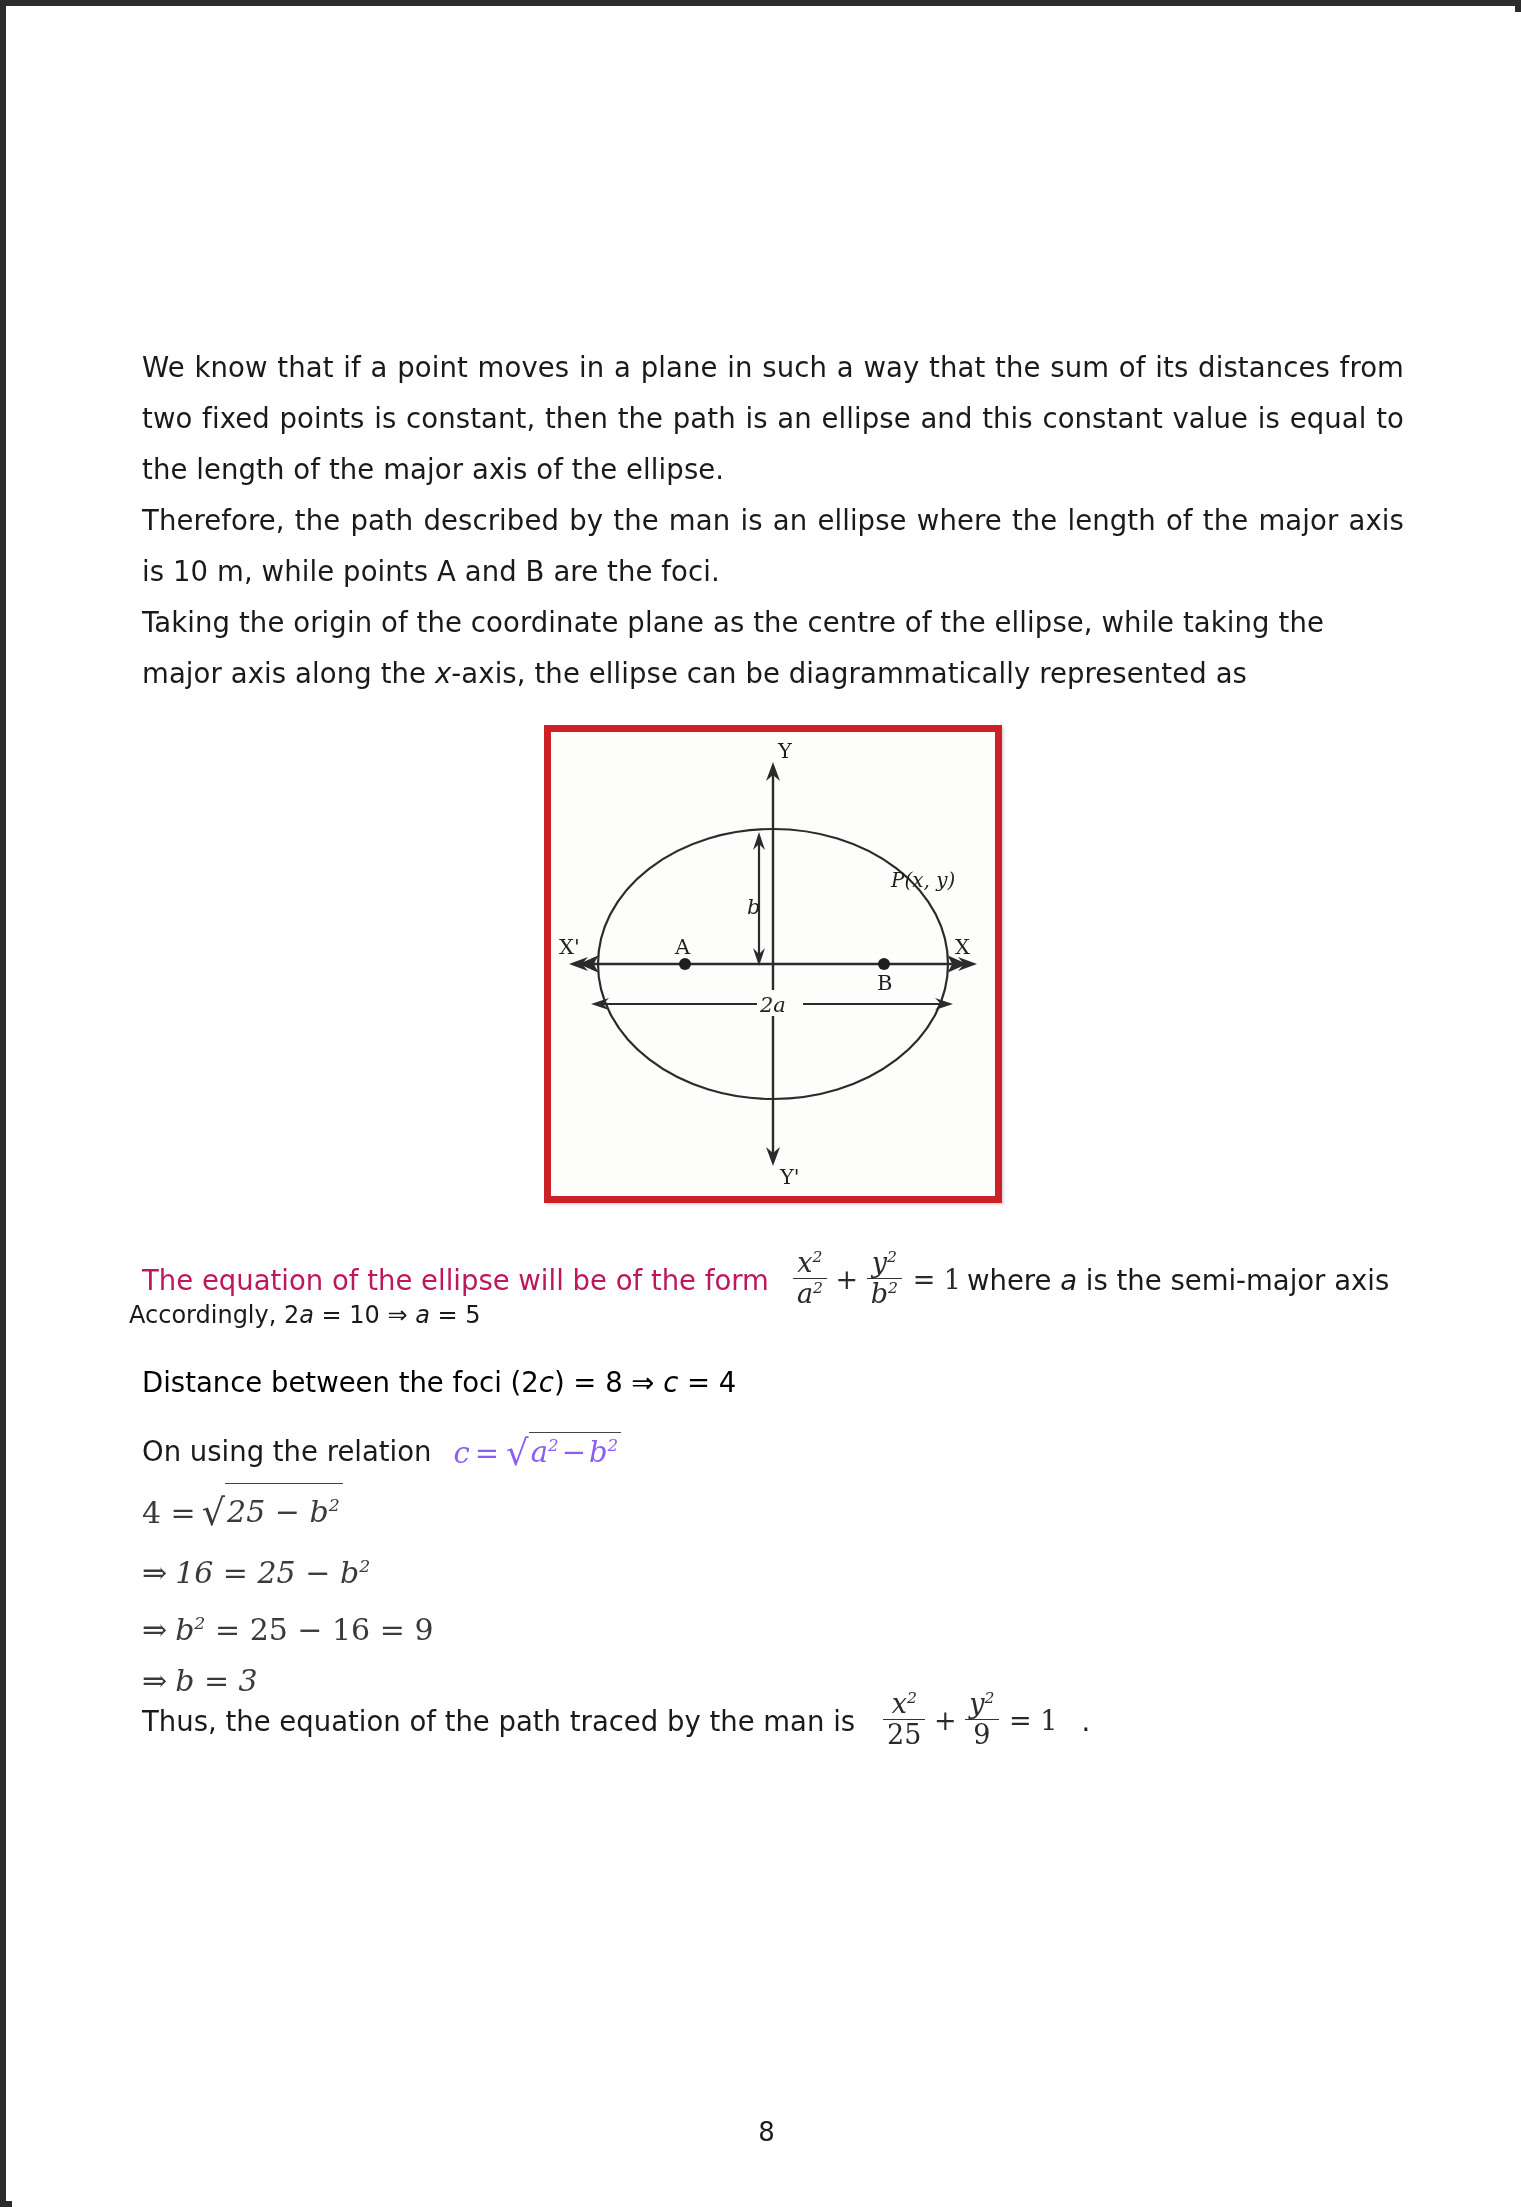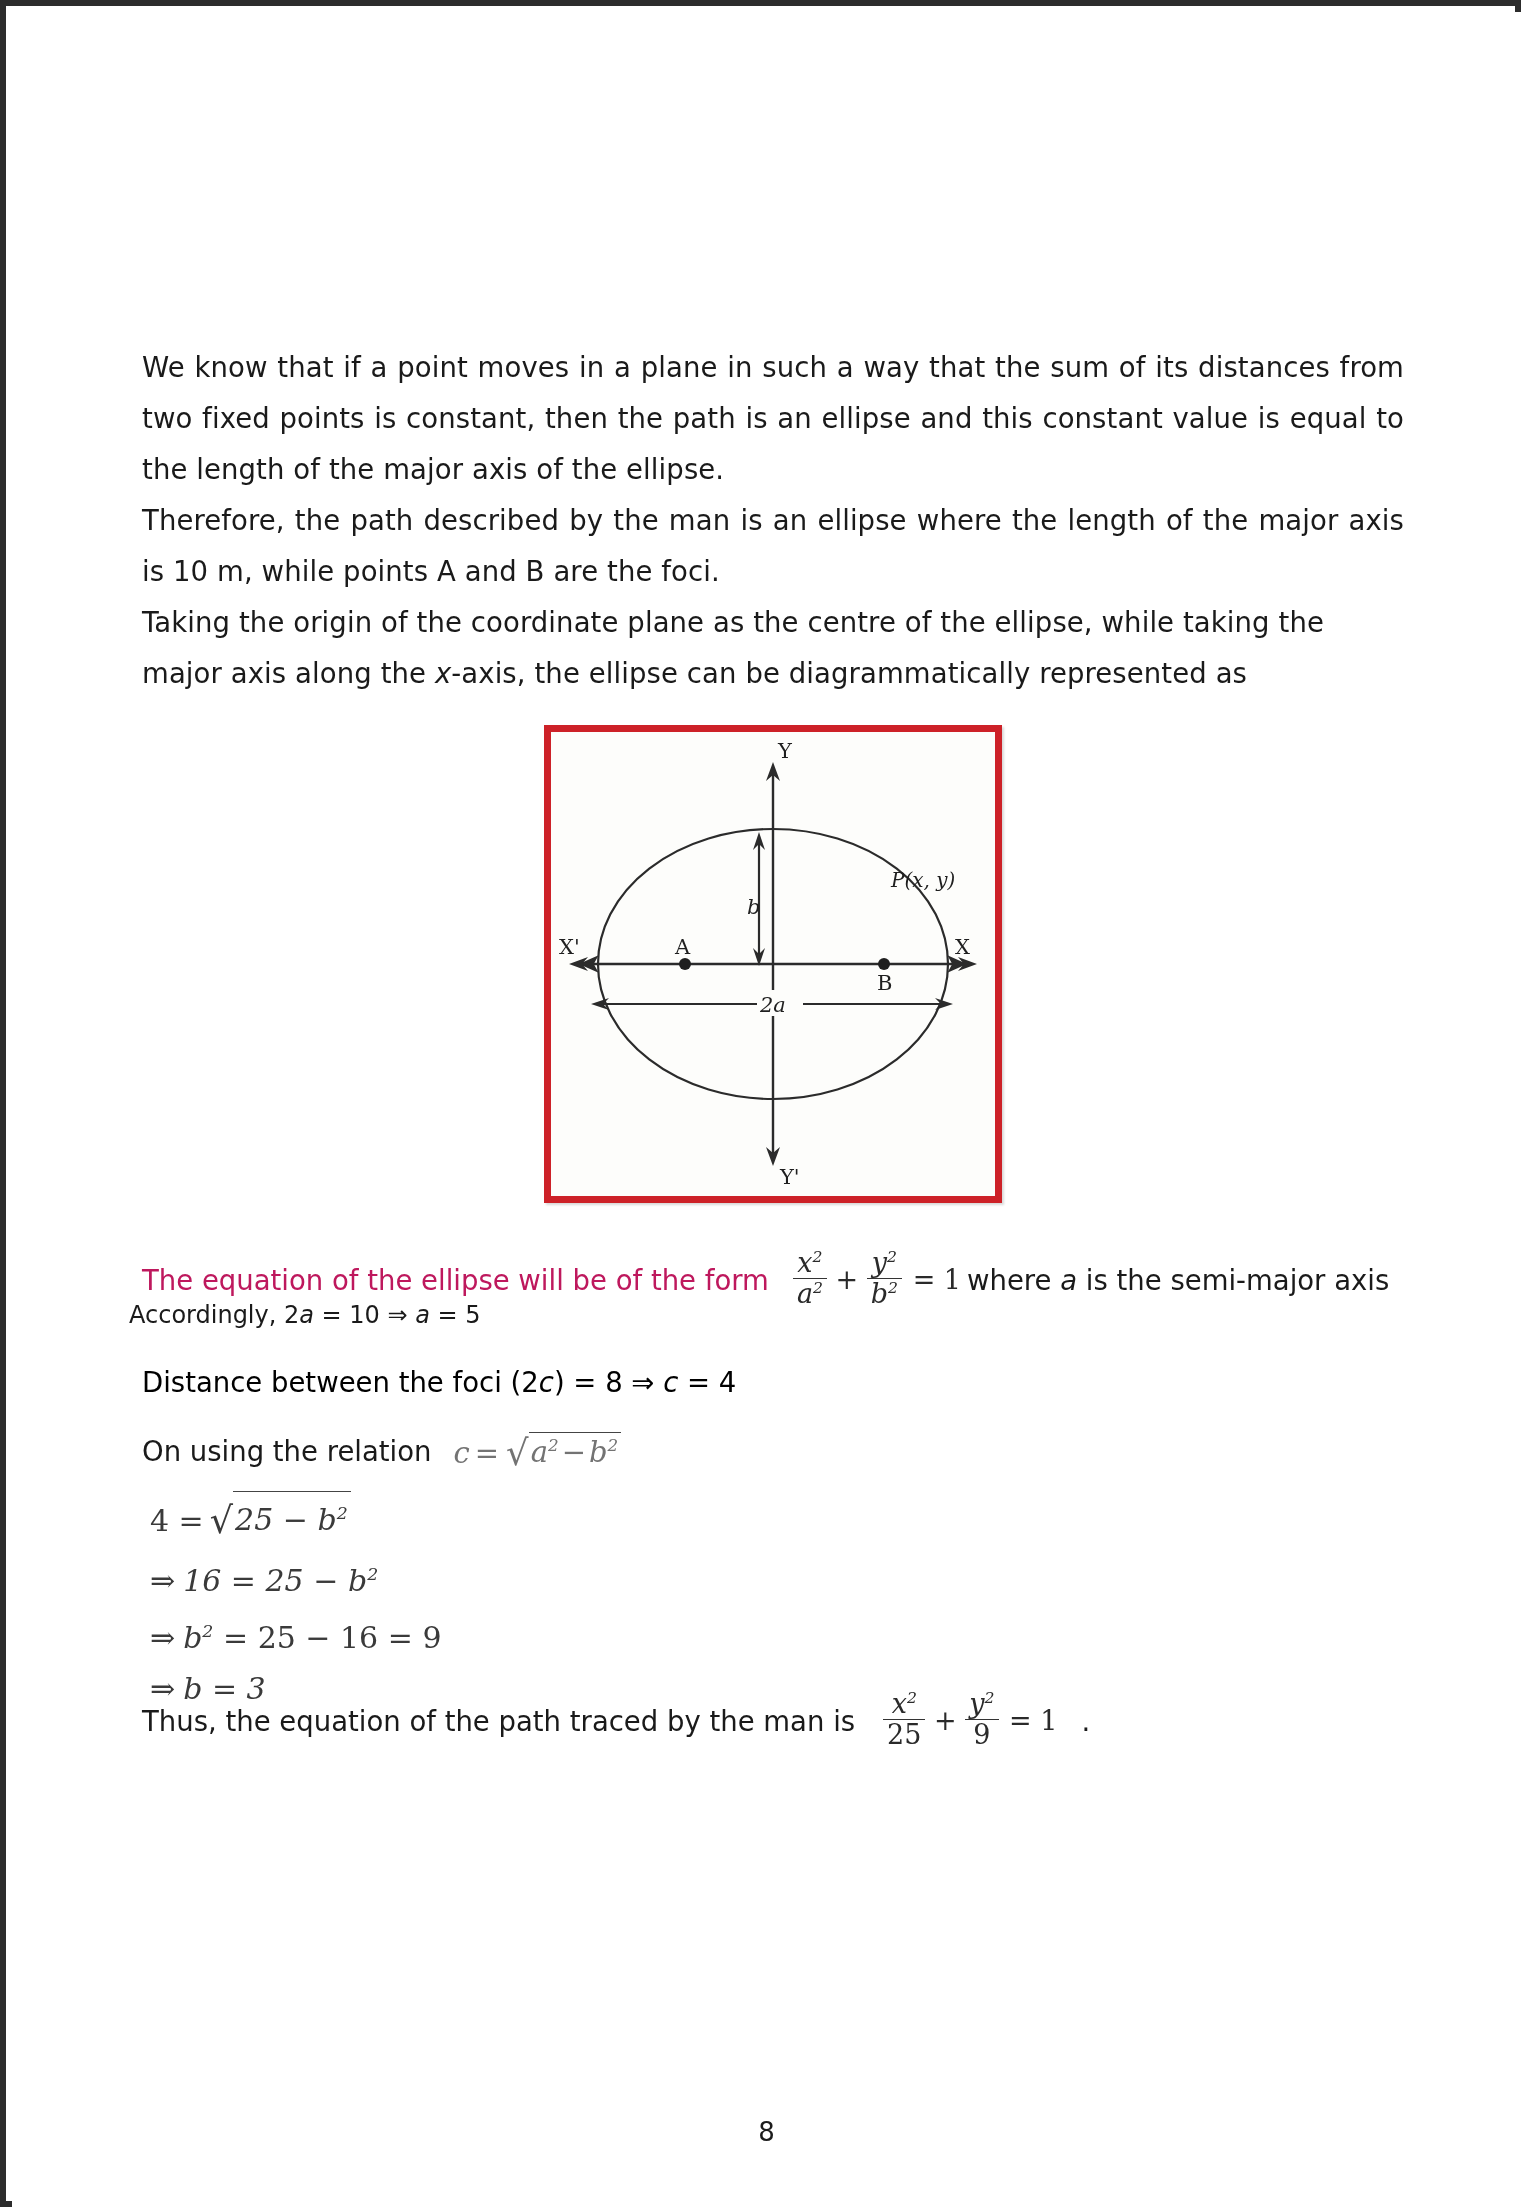--- a/index.html
+++ b/index.html
@@ -120,21 +120,21 @@
     font-style: italic;
     position: relative;
     top: -1px;
   }
   .stepline {
     font-family: "DejaVu Serif", serif;
     font-size: 30px;
     color: #3a3a3a;
     font-style: italic;
     white-space: nowrap;
-    margin: 8px;
+    margin: 0;
     line-height: 39px;
   }
   .stepline .op { font-style: normal; }
   .pagenum {
     position: absolute;
     left: 0;
     top: 2105px;
     width: 1509px;
     text-align: center;
     font-family: "DejaVu Sans", sans-serif;
@@ -234,21 +234,21 @@
 
     <div class="mathline" style="left:117px; top:1289px; font-family:'DejaVu Sans',sans-serif; font-size:24px; color:#1a1a1a;"><span>Accordingly, 2</span><span style="font-style:italic;">a</span><span> = 10 ⇒ </span><span style="font-style:italic;">a</span><span> = 5</span>
     </div>
 
     <div class="mathline" style="left:130px; top:1354px; font-family:'DejaVu Sans',sans-serif; font-size:27.5px; color:#000000;"><span>Distance between the foci (2</span><span style="font-style:italic;">c</span><span>) = 8   ⇒ </span><span style="font-style:italic;">c</span><span> = 4</span>
     </div>
 
     <div class="mathline" style="left:130px; top:1418px; font-size:0px;">
       <span style="font-family:'DejaVu Sans',sans-serif; font-size:27.5px; color:#1a1a1a; vertical-align:middle;">On using the relation</span>
       <span style="display:inline-block; width:22px;"></span>
-      <span class="inline-math" style="font-size:29px; color:#737373;"><span style="font-style:italic;">c</span><span style="padding:0 5px;">=</span><span class="radical"><span class="radsym">√</span><span class="radbody"><span>a</span><sup class="exp">2</sup><span style="font-style:normal; padding:0 3px;">−</span><span>b</span><sup class="exp">2</sup></span></span></span>
+      <span class="inline-math" style="font-size:29px; color:#8b5cf6;"><span style="font-style:italic;">c</span><span style="padding:0 5px;">=</span><span class="radical"><span class="radsym">√</span><span class="radbody"><span>a</span><sup class="exp">2</sup><span style="font-style:normal; padding:0 3px;">−</span><span>b</span><sup class="exp">2</sup></span></span></span>
     </div>
 
     <div class="mathline" style="left:130px; top:1472px;">
 
       <div class="stepline" style="margin-bottom:15px;"><span style="font-style:normal;">4 =</span><span class="radical" style="padding-left:6px;"><span class="radsym">√</span><span class="radbody"><span>25 − b</span><sup class="exp">2</sup></span></span>
       </div>
 
       <div class="stepline" style="margin-bottom:12px;"><span class="op">⇒</span><span style="padding-left:8px;">16 = 25 − b</span><sup class="exp">2</sup>
       </div>
 

